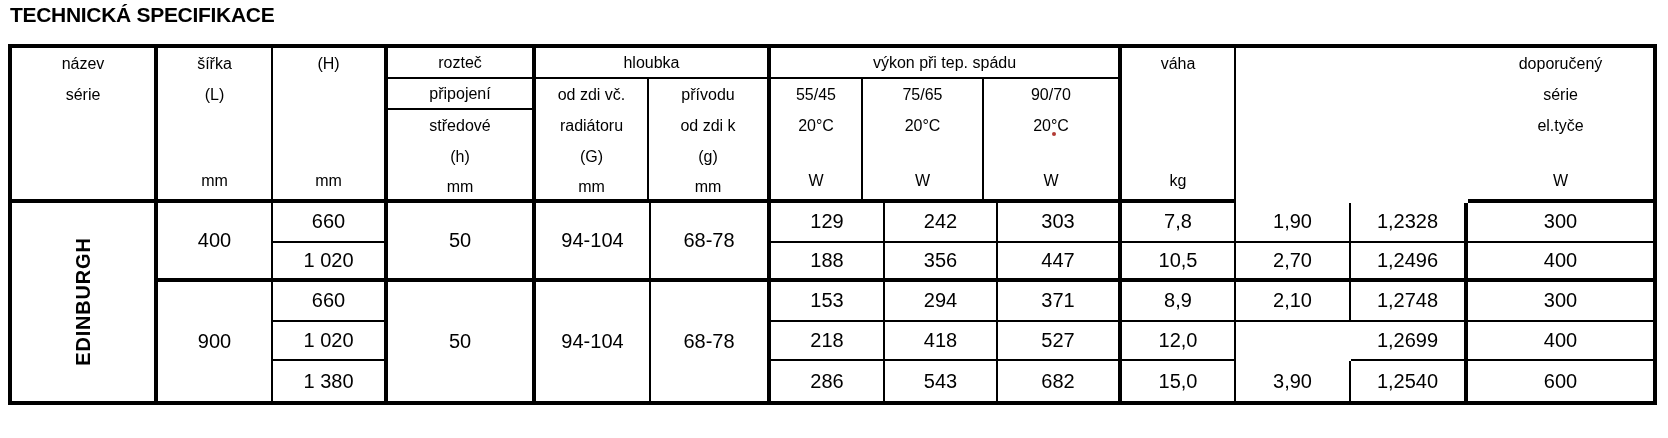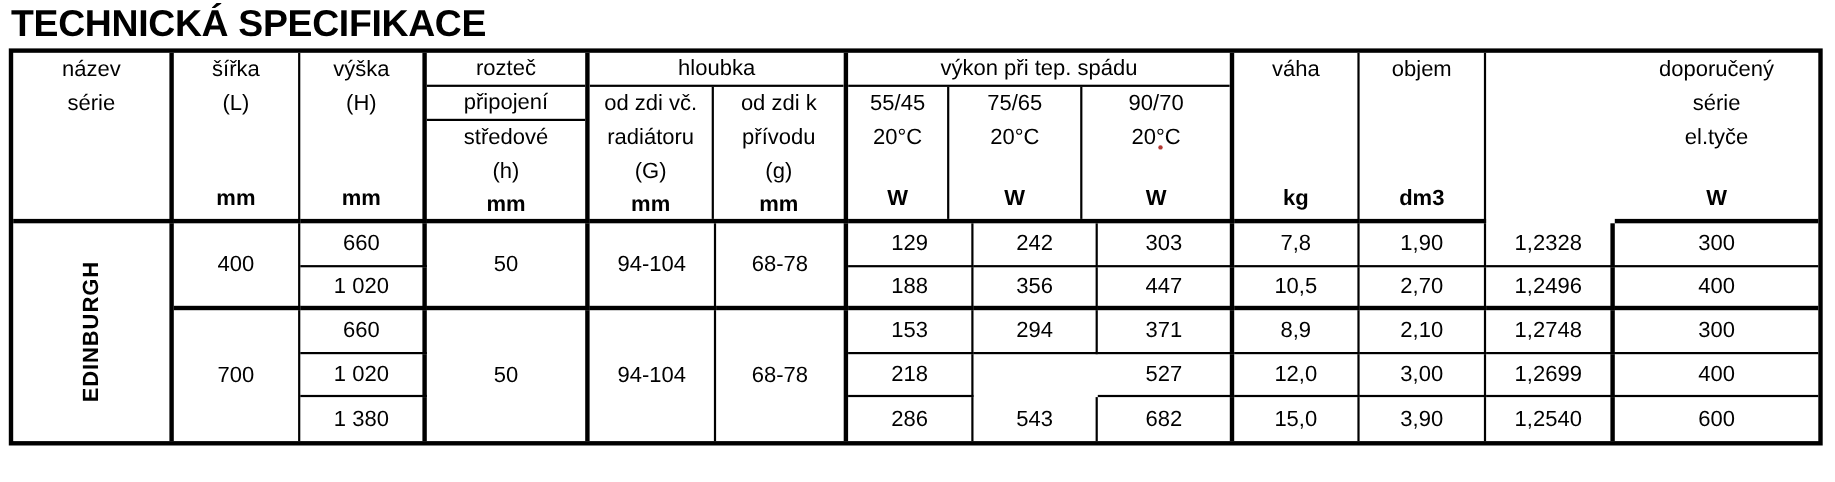--- a/index.html
+++ b/index.html
@@ -1,31 +1,31 @@
 <!DOCTYPE html>
 <html style="--red-dot: #b23a34;"><head>
 <meta charset="utf-8">
 <style>
   html,body{margin:0;padding:0;background:#ffffff;}
   body{width:1668px;height:438px;position:relative;font-family:"Liberation Sans",sans-serif;color:#000;}
-  .title{position:absolute;left:10px;top:3px;font-size:34px;font-weight:700;letter-spacing:-0.3px;}
+  .title{position:absolute;left:10px;top:3px;font-size:21px;font-weight:700;letter-spacing:-0.3px;}
   .tbl{position:absolute;left:8px;top:44px;width:1649px;height:361px;border:4px solid #000;box-sizing:border-box;
        display:grid;
        grid-template-columns:146px 115px 115px 148px 115px 120px 114px 113px 124px 114px 115px 117px auto;
        grid-template-rows:155px repeat(5,1fr);}
   
   .brk{border-right:4px solid #000;}
   .brn{border-right:2px solid #000;}
   .bbk{border-bottom:4px solid #000;}
   .bbn{border-bottom:2px solid #000;}
   
-  .hcell{display:flex;flex-direction:column;text-align:center;font-size:20px;box-sizing:border-box;overflow:hidden;}
+  .hcell{display:flex;flex-direction:column;text-align:center;font-size:16px;box-sizing:border-box;overflow:hidden;}
   .hline{height:31px;line-height:31px;white-space:nowrap;flex:none;}
   .hline.hu{height:29px;line-height:29px;border-bottom:2px solid #000;text-align:center;}
-  .hunit{margin-top:auto;height:33px;line-height:29px;flex:none;font-weight:bold;}
+  .hunit{margin-top:auto;height:33px;line-height:29px;flex:none;}
   .gsubs{flex:1;display:flex;min-height:0;justify-content:center;}
   .gsub{display:flex;flex-direction:column;box-sizing:border-box;text-align:center;}
   .gsub.grow{flex:1;}
   
   .cell{display:flex;align-items:center;justify-content:center;font-size:20px;box-sizing:border-box;white-space:nowrap;}
   .vert{transform:rotate(-90deg);font-weight:700;font-size:20px;letter-spacing:0.8px;white-space:nowrap;}
   .temp-wrap{position:relative;display:inline-block;}
   .red-dot{position:absolute;width:4px;height:4px;border-radius:50%;background:var(--red-dot,#b23a34);left:calc(59% - 2px);bottom:5px;}
 </style>
 </head>
@@ -40,21 +40,20 @@
     <div class="hline">série</div>
   </div>
 
   <div class="hcell brn bbk" style="grid-column:2;grid-row:1">
     <div class="hline">šířka</div>
     <div class="hline">(L)</div>
     <div class="hunit">mm</div>
   </div>
 
   <div class="hcell brk bbk" style="grid-column:3;grid-row:1">
-    <div class="hline">výška</div>
     <div class="hline">(H)</div>
     <div class="hunit">mm</div>
   </div>
 
   <div class="hcell brk bbk" style="grid-column:4;grid-row:1">
     <div class="hline hu">rozteč</div>
     <div class="hline hu">připojení</div>
     <div class="hline">středové</div>
     <div class="hline">(h)</div>
     <div class="hunit">mm</div>
@@ -63,22 +62,22 @@
   <div class="hcell brk bbk" style="grid-column:5 / span 2;grid-row:1">
     <div class="hline hu">hloubka</div>
     <div class="gsubs">
       <div class="gsub brn" style="width:113px">
         <div class="hline">od zdi vč.</div>
         <div class="hline">radiátoru</div>
         <div class="hline">(G)</div>
         <div class="hunit">mm</div>
       </div>
       <div class="gsub grow">
+        <div class="hline">přívodu</div>
         <div class="hline">od zdi k</div>
-        <div class="hline">přívodu</div>
         <div class="hline">(g)</div>
         <div class="hunit">mm</div>
       </div>
     </div>
   </div>
 
   <div class="hcell brk bbk" style="grid-column:7 / span 3;grid-row:1">
     <div class="hline hu">výkon při tep. spádu</div>
     <div class="gsubs">
       <div class="gsub brn" style="width:92px">
@@ -97,24 +96,20 @@
         <div class="hunit">W</div>
       </div>
     </div>
   </div>
 
   <div class="hcell brn bbk" style="grid-column:10;grid-row:1">
     <div class="hline">váha</div>
     <div class="hunit">kg</div>
   </div>
 
-  <div class="hcell brn bbk" style="grid-column:11;grid-row:1">
-    <div class="hline">objem</div>
-    <div class="hunit">dm3</div>
-  </div>
 
 
   <div class="hcell bbk" style="grid-column:13;grid-row:1">
     <div class="hline">doporučený</div>
     <div class="hline">série</div>
     <div class="hline">el.tyče</div>
     <div class="hunit">W</div>
   </div>
 
   <div class="cell brk" style="grid-column:1;grid-row:2 / span 5">
@@ -135,38 +130,38 @@
   <div class="cell brk bbn" style="grid-column:12;grid-row:2">1,2328</div>
   <div class="cell bbn" style="grid-column:13;grid-row:2">300</div>
   <div class="cell brn bbk" style="grid-column:7;grid-row:3">188</div>
   <div class="cell brn bbk" style="grid-column:8;grid-row:3">356</div>
   <div class="cell brk bbk" style="grid-column:9;grid-row:3">447</div>
   <div class="cell brn bbk" style="grid-column:10;grid-row:3">10,5</div>
   <div class="cell brn bbk" style="grid-column:11;grid-row:3">2,70</div>
   <div class="cell brk bbk" style="grid-column:12;grid-row:3">1,2496</div>
   <div class="cell bbk" style="grid-column:13;grid-row:3">400</div>
 
-  <div class="cell brn" style="grid-column:2;grid-row:4 / span 3">700</div>
+  <div class="cell brn" style="grid-column:2;grid-row:4 / span 3">900</div>
   <div class="cell brk bbn" style="grid-column:3;grid-row:4">660</div>
   <div class="cell brk bbn" style="grid-column:3;grid-row:5">1 020</div>
   <div class="cell brk" style="grid-column:3;grid-row:6">1 380</div>
   <div class="cell brk" style="grid-column:4;grid-row:4 / span 3">50</div>
   <div class="cell brn" style="grid-column:5;grid-row:4 / span 3">94-104</div>
   <div class="cell brk" style="grid-column:6;grid-row:4 / span 3">68-78</div>
   <div class="cell brn bbn" style="grid-column:7;grid-row:4">153</div>
   <div class="cell brn bbn" style="grid-column:8;grid-row:4">294</div>
   <div class="cell brk bbn" style="grid-column:9;grid-row:4">371</div>
   <div class="cell brn bbn" style="grid-column:10;grid-row:4">8,9</div>
   <div class="cell brn bbn" style="grid-column:11;grid-row:4">2,10</div>
   <div class="cell brk bbn" style="grid-column:12;grid-row:4">1,2748</div>
   <div class="cell bbn" style="grid-column:13;grid-row:4">300</div>
   <div class="cell brn bbn" style="grid-column:7;grid-row:5">218</div>
+  <div class="cell brn bbn" style="grid-column:8;grid-row:5">418</div>
   <div class="cell brk bbn" style="grid-column:9;grid-row:5">527</div>
   <div class="cell brn bbn" style="grid-column:10;grid-row:5">12,0</div>
-  <div class="cell brn bbn" style="grid-column:11;grid-row:5">3,00</div>
   <div class="cell brk bbn" style="grid-column:12;grid-row:5">1,2699</div>
   <div class="cell bbn" style="grid-column:13;grid-row:5">400</div>
   <div class="cell brn" style="grid-column:7;grid-row:6">286</div>
   <div class="cell brn" style="grid-column:8;grid-row:6">543</div>
   <div class="cell brk" style="grid-column:9;grid-row:6">682</div>
   <div class="cell brn" style="grid-column:10;grid-row:6">15,0</div>
   <div class="cell brn" style="grid-column:11;grid-row:6">3,90</div>
   <div class="cell brk" style="grid-column:12;grid-row:6">1,2540</div>
   <div class="cell" style="grid-column:13;grid-row:6">600</div>
 

